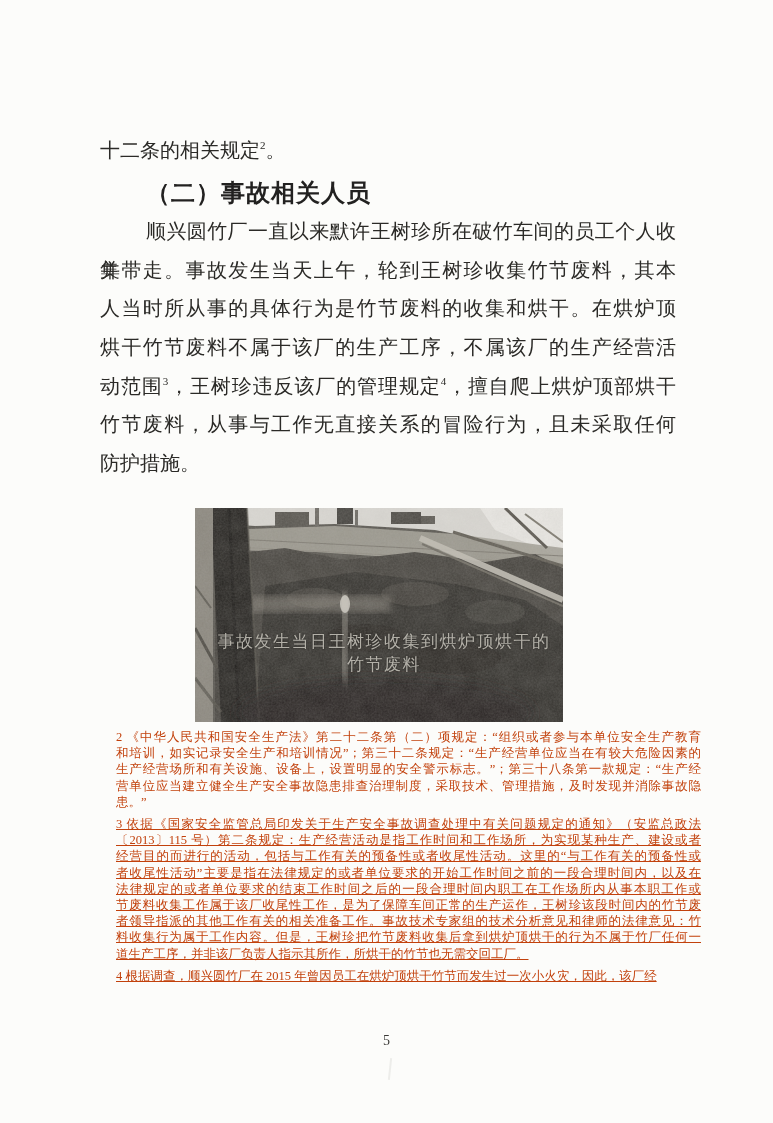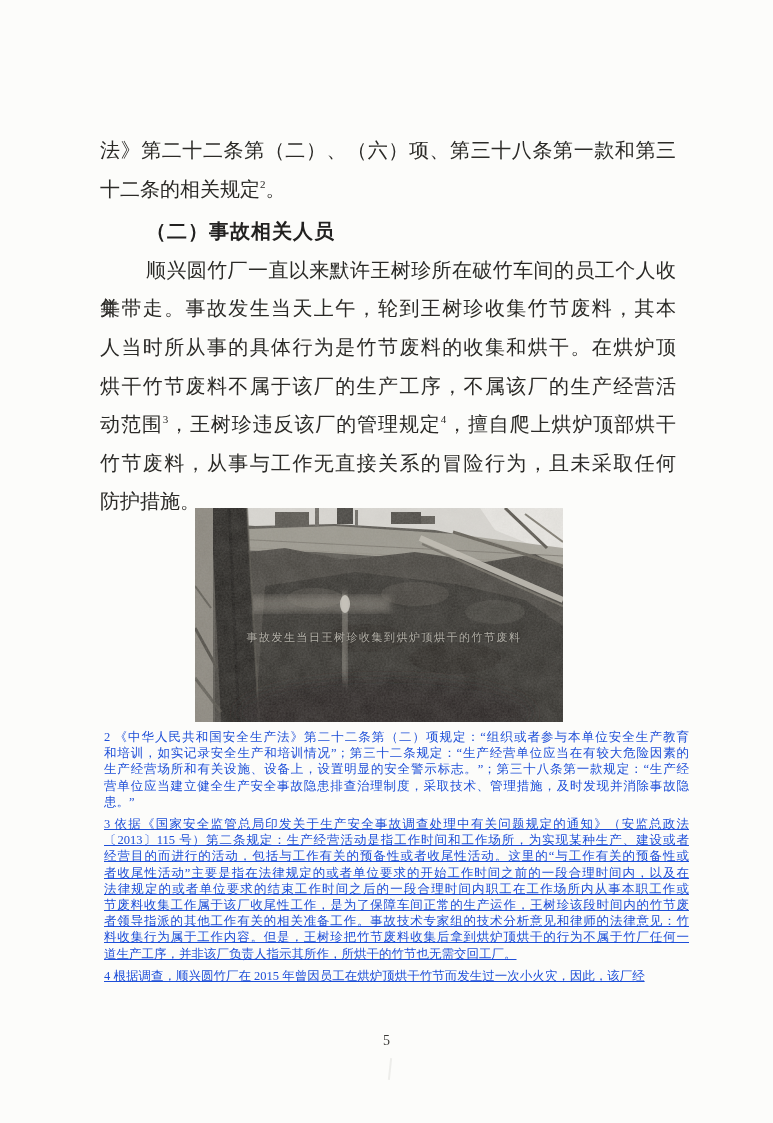--- a/index.html
+++ b/index.html
@@ -28,21 +28,21 @@
     text-align-last: justify;
     white-space: normal;
   }
   .para-block .bline:last-child { text-align-last: left; }
   .para-main .bline:first-child { text-indent: 46px; }
   .main-text sup { font-size: 11px; line-height: 0; vertical-align: super; }
 
   .heading {
     font-family: "Liberation Sans", "DejaVu Sans", sans-serif;
     font-weight: bold;
-    font-size: 20px;
+    font-size: 24px;
     line-height: 38.6px;
     height: 38.6px;
     padding-left: 46px;
     margin-top: 4px;
     letter-spacing: 1px;
     color: #222120;
   }
 
   
   .photo {
@@ -56,35 +56,35 @@
     z-index: 2;
   }
   .photo svg { position: absolute; left: 0; top: 0; display: block; }
   .photo-caption {
     position: absolute;
     left: 20px;
     right: 10px;
     top: 122px;
     text-align: center;
     color: #c6c3ba;
-    font-size: 11px;
+    font-size: 17px;
     letter-spacing: 1.5px;
     opacity: 0.85;
     z-index: 3;
     text-shadow: 0 0 2px rgba(0,0,0,0.6);
   }
 
   
   .footnotes {
     position: absolute;
-    left: 104px;
+    left: 116px;
     top: 729px;
     width: 585px;
     font-size: 12.5px;
-    color: #1d4ed8;
+    color: #c2410c;
   }
   .fline {
     line-height: 16.2px;
     text-align: justify;
     text-align-last: justify;
   }
   .footnote .fline:last-child { text-align-last: left; }
   .footnote + .footnote { margin-top: 6px; text-decoration: underline; }
 
   
@@ -107,21 +107,20 @@
     transform: rotate(6deg);
   }
 </style>
 </head>
 <body>
 
 <div class="page">
 
   <div class="main-text">
     <div class="para-block para-intro">
-        <div class="bline">法》第二十二条第（二）、（六）项、第三十八条第一款和第三</div>
         <div class="bline">十二条的相关规定<sup>2</sup>。</div>
       </div>
 
     <div class="heading">（二）事故相关人员</div>
 
     <div class="para-block para-main">
         <div class="bline">顺兴圆竹厂一直以来默许王树珍所在破竹车间的员工个人收集</div>
         <div class="bline">并带走。事故发生当天上午，轮到王树珍收集竹节废料，其本</div>
         <div class="bline">人当时所从事的具体行为是竹节废料的收集和烘干。在烘炉顶</div>
         <div class="bline">烘干竹节废料不属于该厂的生产工序，不属该厂的生产经营活</div>

